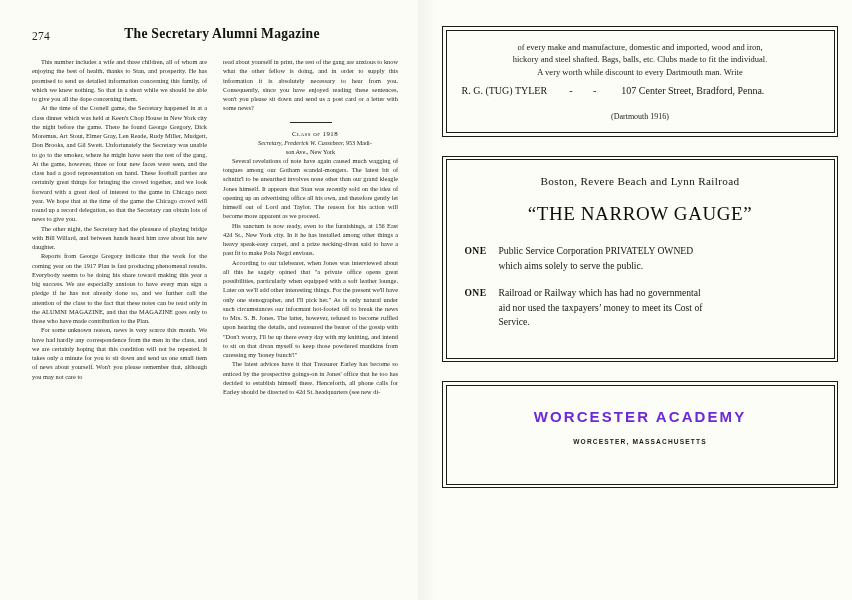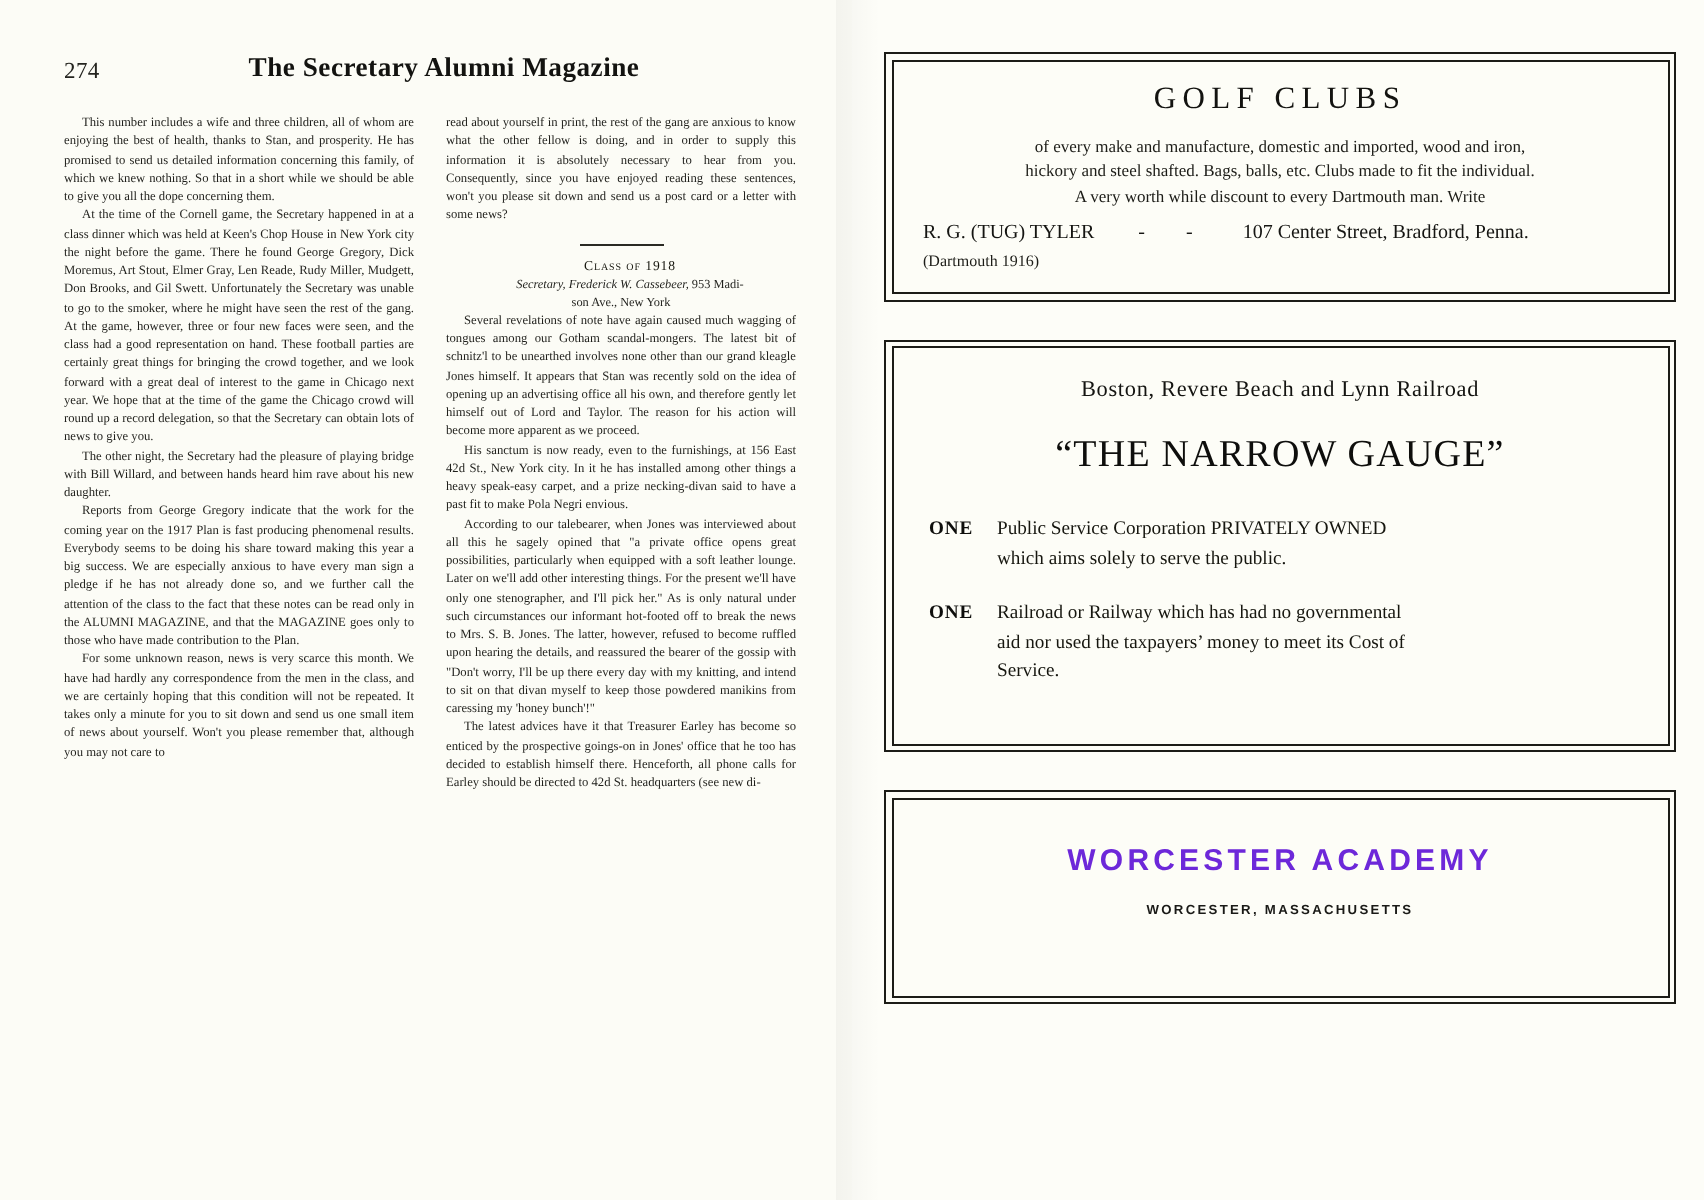--- a/index.html
+++ b/index.html
@@ -171,22 +171,23 @@
     color: #151512;
   }
   .golf-contact .name { white-space: nowrap; }
   .golf-contact .dashes {
     flex: 0 0 auto;
     letter-spacing: 9px;
     padding: 0 16px 0 22px;
   }
   .golf-contact .addr { white-space: nowrap; }
   .golf-year {
+    text-align: center;
     font-size: 8px;
-    margin-top: 4px;
+    margin-top: 16px;
     color: #1c1c17;
   }
 
   
   .ad-rail .ad-inner {
     padding: 15px 18px 28px 18px;
     font-family: Liberation Serif, serif;
   }
   .rail-line1 {
     text-align: center;
@@ -287,21 +288,20 @@
       </div>
 
     </div>
   </div>
 
   <div class="page-right">
     <div class="ads">
 
       <div class="ad ad-golf">
         <div class="ad-inner">
-          <div class="golf-title">GOLF CLUBS</div>
           <div class="golf-body">
             <span class="ln">of every make and manufacture, domestic and imported, wood and iron,</span>
             <span class="ln">hickory and steel shafted. Bags, balls, etc. Clubs made to fit the individual.</span>
             <span class="ln">A very worth while discount to every Dartmouth man.    Write</span>
           </div>
           <div class="golf-contact">
             <span class="name">R. G. (TUG) TYLER</span>
             <span class="dashes">-  -</span>
             <span class="addr">107 Center Street, Bradford, Penna.</span>
           </div>

